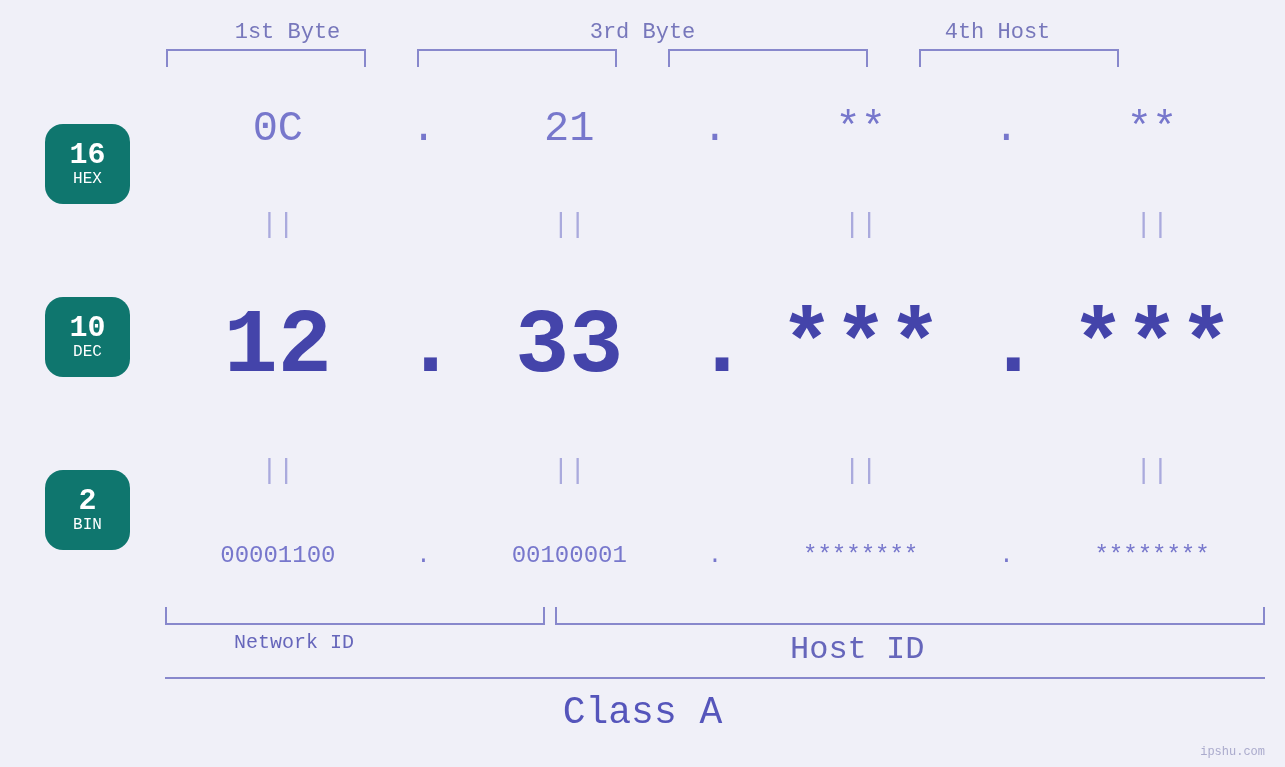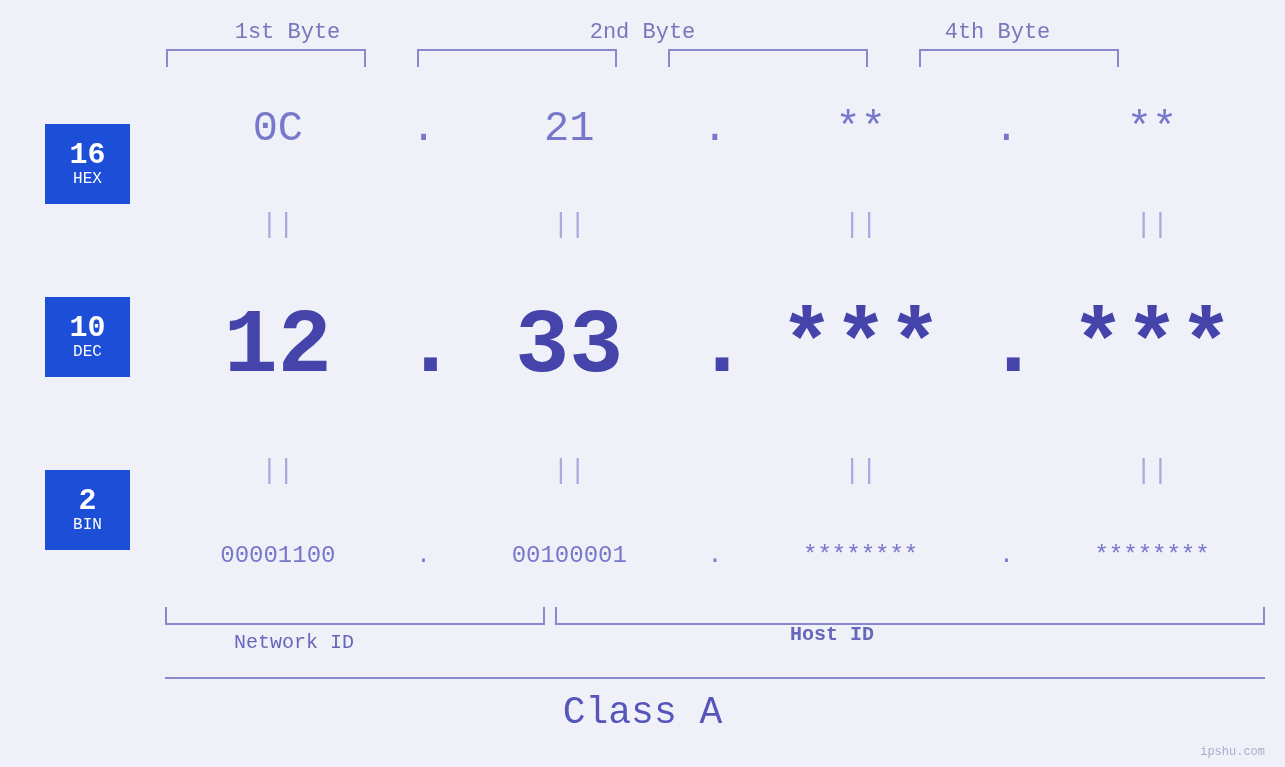--- a/index.html
+++ b/index.html
@@ -62,27 +62,27 @@
       flex-direction: column;
       justify-content: space-around;
       padding: 10px 0;
       width: 110px;
       flex-shrink: 0;
     }
 
     .badge {
       width: 85px;
       height: 80px;
-      background-color: #1d4ed8;
+      background-color: #0f766e;
       color: white;
       display: flex;
       flex-direction: column;
       align-items: center;
       justify-content: center;
-      border-radius: 0;
+      border-radius: 18px;
       flex-shrink: 0;
     }
 
     .badge-number {
       font-size: 30px;
       font-weight: bold;
       line-height: 1;
     }
 
     .badge-label {
@@ -164,22 +164,22 @@
       font-size: 24px;
     }
   </style>
 </head>
 <body>
 
 <div class="container">
 
   <div class="byte-labels">
     <div class="byte-label">1st Byte</div>
-    <div class="byte-label">2nd Byte</div>
-    <div class="byte-label">4th Byte</div>
+    <div class="byte-label">3rd Byte</div>
+    <div class="byte-label">4th Host</div>
   </div>
 
   <div class="bracket-row">
     <div class="bracket"></div>
     <div class="bracket"></div>
     <div class="bracket"></div>
     <div class="bracket"></div>
   </div>
 
   <div style="display:flex; width:100%; flex:1; position:relative;">
@@ -283,25 +283,24 @@
       left: 234px;
       top: 24px;
       color: #6666bb;
       font-size: 20px;
       font-family: 'Courier New', Courier, monospace;
     ">Network ID</span>
 
     <span style="
       position:absolute;
       left: 790px;
-      top: 16px;
+      top: 24px;
       color: #6666bb;
-      font-size: 20px;
-      font-family: 'Courier New', Courier, monospace;
-      font-weight: bold;
+      font-size: 32px;
+      font-family: 'Courier New', Courier, monospace;
     ">Host ID</span>
   </div>
 
   <div style="width:100%; position:relative; height:90px;">
 
     <div style="
       position:absolute;
       left: 165px;
       right: 20px;
       height: 2px;

